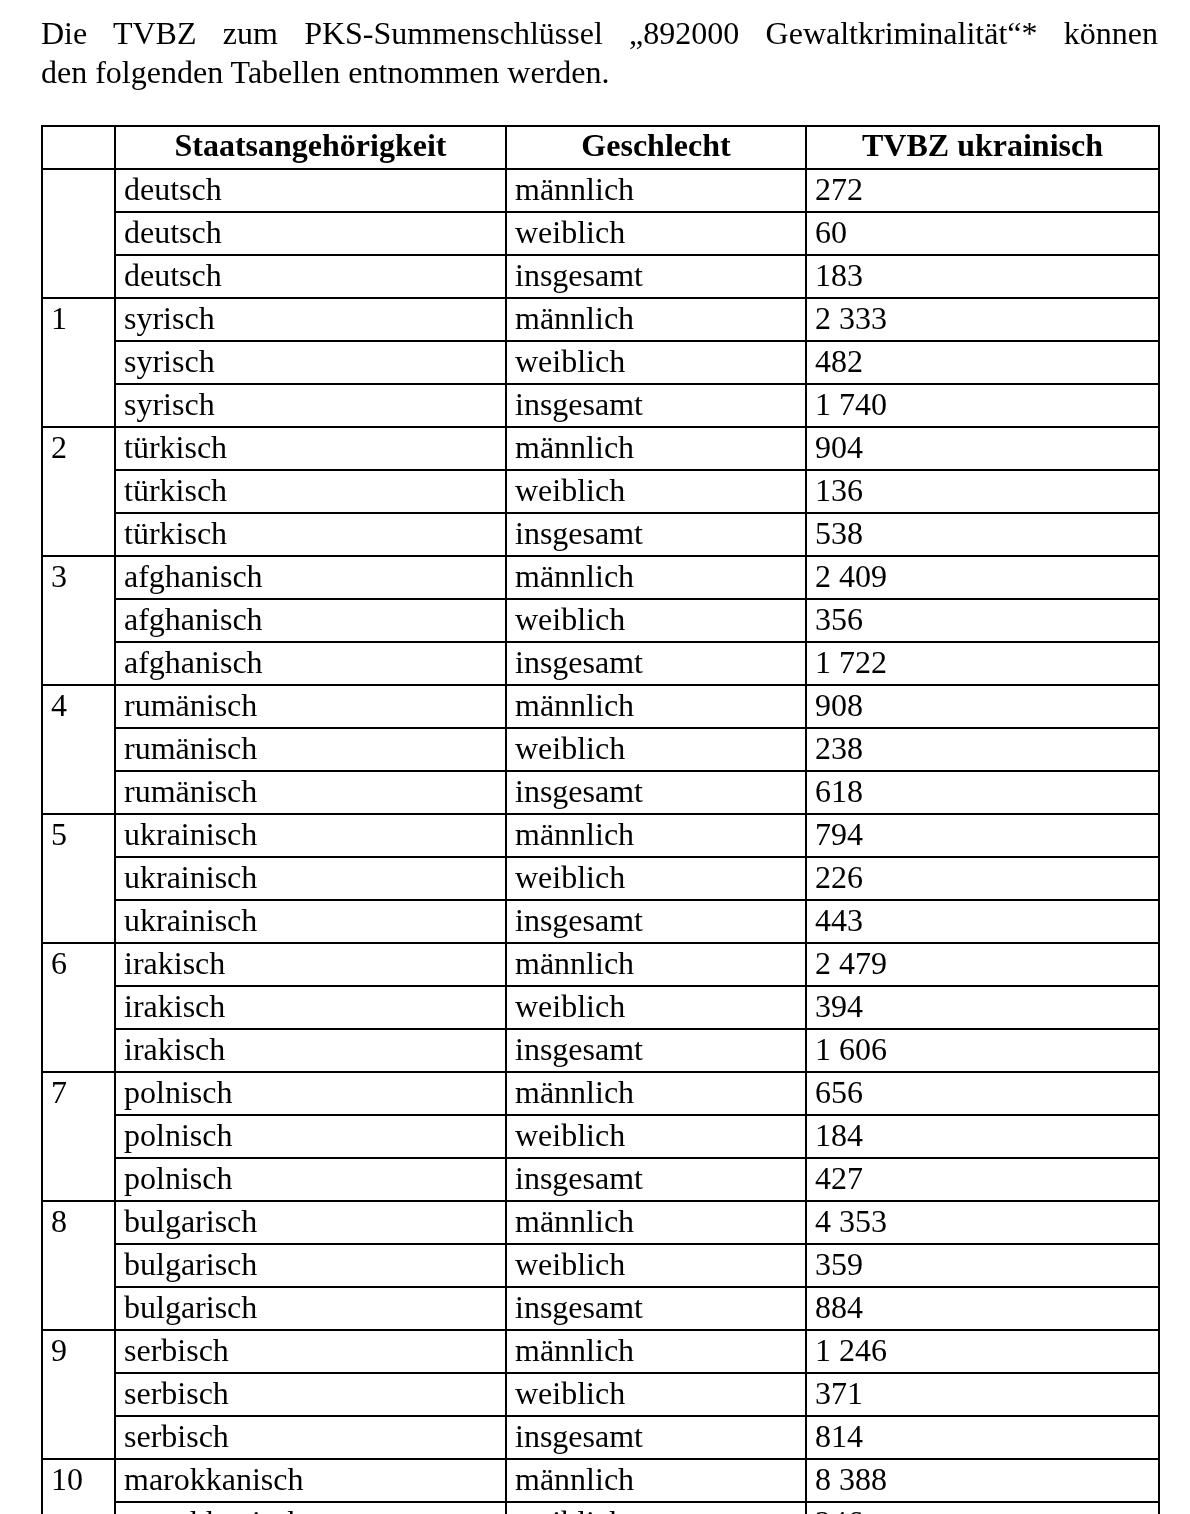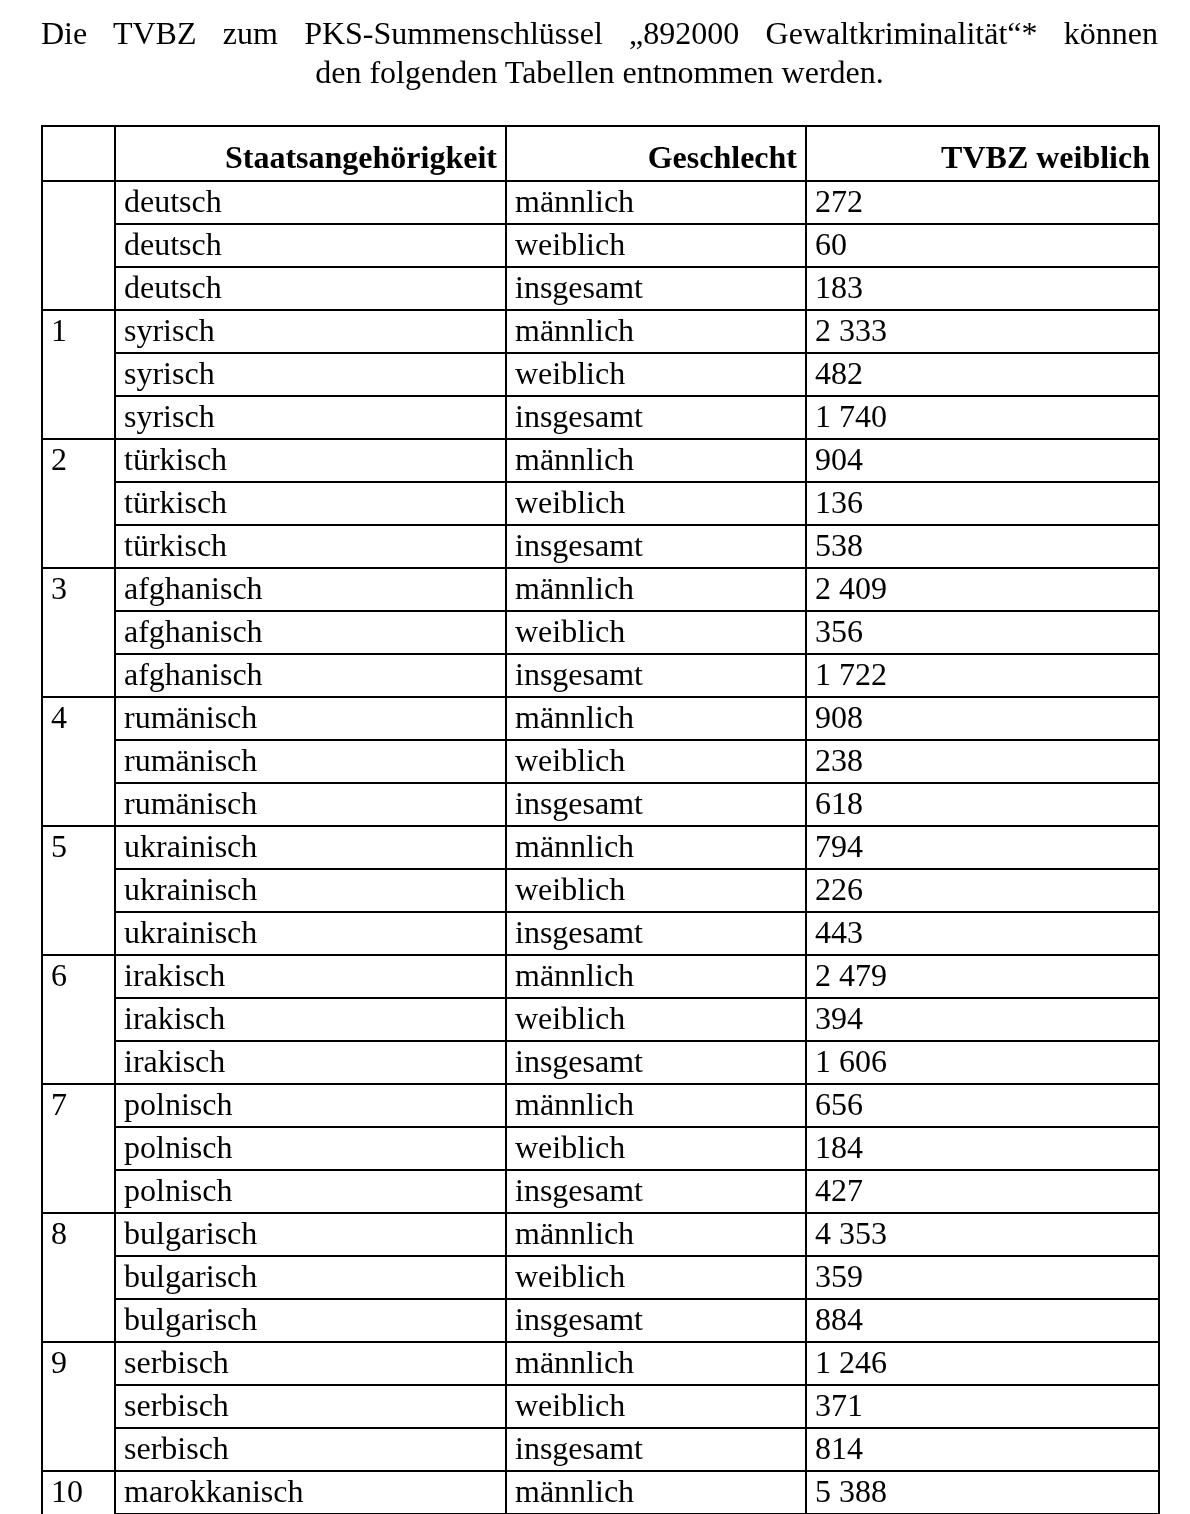--- a/index.html
+++ b/index.html
@@ -19,21 +19,20 @@
     overflow: hidden;
   }
   .intro {
     margin: 0 12px 0 0;
     width: 1117px;
     font-size: 32px;
     line-height: 39px;
   }
   .intro .line {
     display: block;
-    text-align: center;
   }
   .intro .line.justify {
     text-align: justify;
     text-align-last: justify;
   }
   table.tvbz {
     margin-top: 33px;
     border-collapse: collapse;
     table-layout: fixed;
     width: 1117px;
@@ -42,22 +41,22 @@
   table.tvbz th,
   table.tvbz td {
     border: 2px solid #000000;
     padding: 1px 8px 3px 8px;
     height: 36px;
     overflow: hidden;
     white-space: nowrap;
   }
   table.tvbz th {
     font-weight: bold;
-    text-align: right;
-    padding-top: 12px;
+    text-align: center;
+    padding-top: 0;
     padding-bottom: 4px;
   }
   td.cell-num {
     vertical-align: top;
     text-align: left;
     padding-left: 9px;
   }
   td.cell-nat, td.cell-gen {
     text-align: left;
   }
@@ -80,21 +79,21 @@
       <col style="width:73px">
       <col style="width:391px">
       <col style="width:300px">
       <col style="width:353px">
     </colgroup>
     <thead>
       <tr>
         <th></th>
         <th>Staatsangehörigkeit</th>
         <th>Geschlecht</th>
-        <th>TVBZ weiblich</th>
+        <th>TVBZ ukrainisch</th>
       </tr>
     </thead>
     <tbody id="tvbz-body">
         <tr>
           <td class="cell-num" rowspan="3"></td>
           <td class="cell-nat">deutsch</td>
           <td class="cell-gen">männlich</td>
           <td class="cell-val">272</td>
         </tr>
         <tr>
@@ -248,21 +247,21 @@
         </tr>
         <tr>
           <td class="cell-nat">serbisch</td>
           <td class="cell-gen">insgesamt</td>
           <td class="cell-val">814</td>
         </tr>
         <tr>
           <td class="cell-num" rowspan="3">10</td>
           <td class="cell-nat">marokkanisch</td>
           <td class="cell-gen">männlich</td>
-          <td class="cell-val">5 388</td>
+          <td class="cell-val">8 388</td>
         </tr>
         <tr>
           <td class="cell-nat">marokkanisch</td>
           <td class="cell-gen">weiblich</td>
           <td class="cell-val">246</td>
         </tr>
       </tbody>
   </table>
 
 </div>

